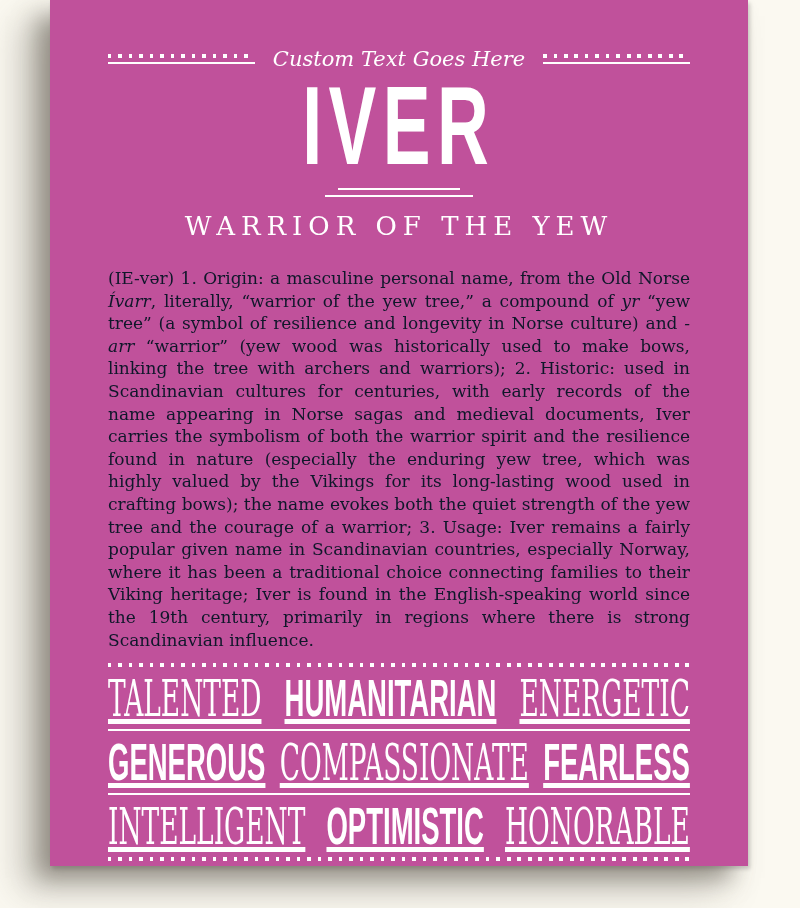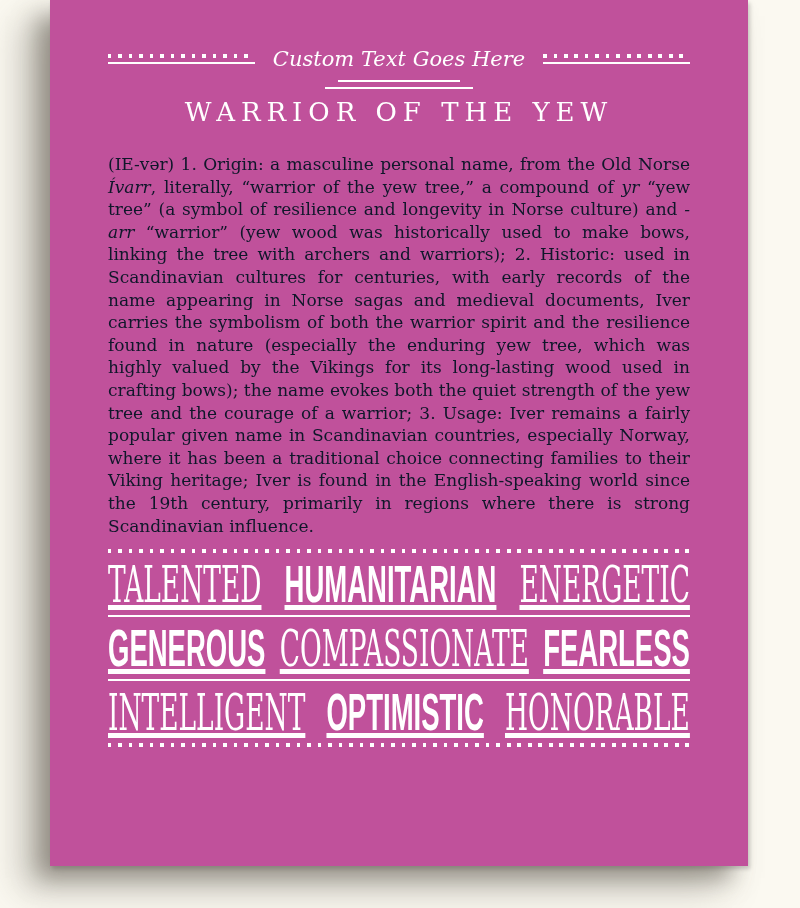--- a/index.html
+++ b/index.html
@@ -46,21 +46,21 @@
     font-size:112px;line-height:108px;letter-spacing:10px;
     transform:scaleX(.64);transform-origin:center;
     white-space:nowrap;
   }
 
   .name-divider{display:flex;flex-direction:column;align-items:center;margin-top:8px;}
   .name-divider .short{width:122px;height:2px;background:var(--text,#fff);}
   .name-divider .long{width:148px;height:2px;background:var(--text,#fff);margin-top:5px;}
 
   .subtitle{
-    text-align:center;margin-top:8px;
+    text-align:center;margin-top:14px;
     font-family:"DejaVu Serif",serif;font-size:26px;line-height:30px;
     letter-spacing:6px;white-space:nowrap;
   }
 
   
   .definition{
     width:582px;margin:26px auto 0;
     text-align:justify;
     font-size:17px;line-height:22.6px;
     color:#0f172a;
@@ -95,20 +95,23 @@
           <div class="dots"></div>
           <div class="rule"></div>
         </div>
         <div class="script-text">Custom Text Goes Here</div>
         <div class="dotline">
           <div class="dots"></div>
           <div class="rule"></div>
         </div>
       </div>
 
+      <div class="name-row">
+        <span class="name-title">IVER</span>
+      </div>
 
       <div class="name-divider">
         <span class="short"></span>
         <span class="long"></span>
       </div>
 
       <div class="subtitle">WARRIOR OF THE YEW</div>
 
       <p class="definition" id="definition"><span>(IE-vər)  1. Origin:  a masculine personal name, from the Old Norse </span><span class="it">Ívarr</span><span>, literally, “warrior of the yew tree,” a compound of </span><span class="it">yr</span><span> “yew tree” (a symbol of resilience and longevity in Norse culture) and </span><span class="it">-arr</span><span> “warrior” (yew wood was historically used to make bows, linking the tree with archers and warriors); 2. Historic:  used in Scandinavian cultures for centuries, with early records of the name appearing in Norse sagas and medieval documents, Iver carries the symbolism of both the warrior spirit and the resilience found in nature (especially the enduring yew tree, which was highly valued by the Vikings for its long-lasting wood used in crafting bows); the name evokes both the quiet strength of the yew tree and the courage of a warrior;  3. Usage:  Iver remains a fairly popular given name in Scandinavian countries, especially Norway, where it has been a traditional choice connecting families to their Viking heritage; Iver is found in the English-speaking world since the 19th century, primarily in regions where there is strong Scandinavian influence.</span></p>
 

